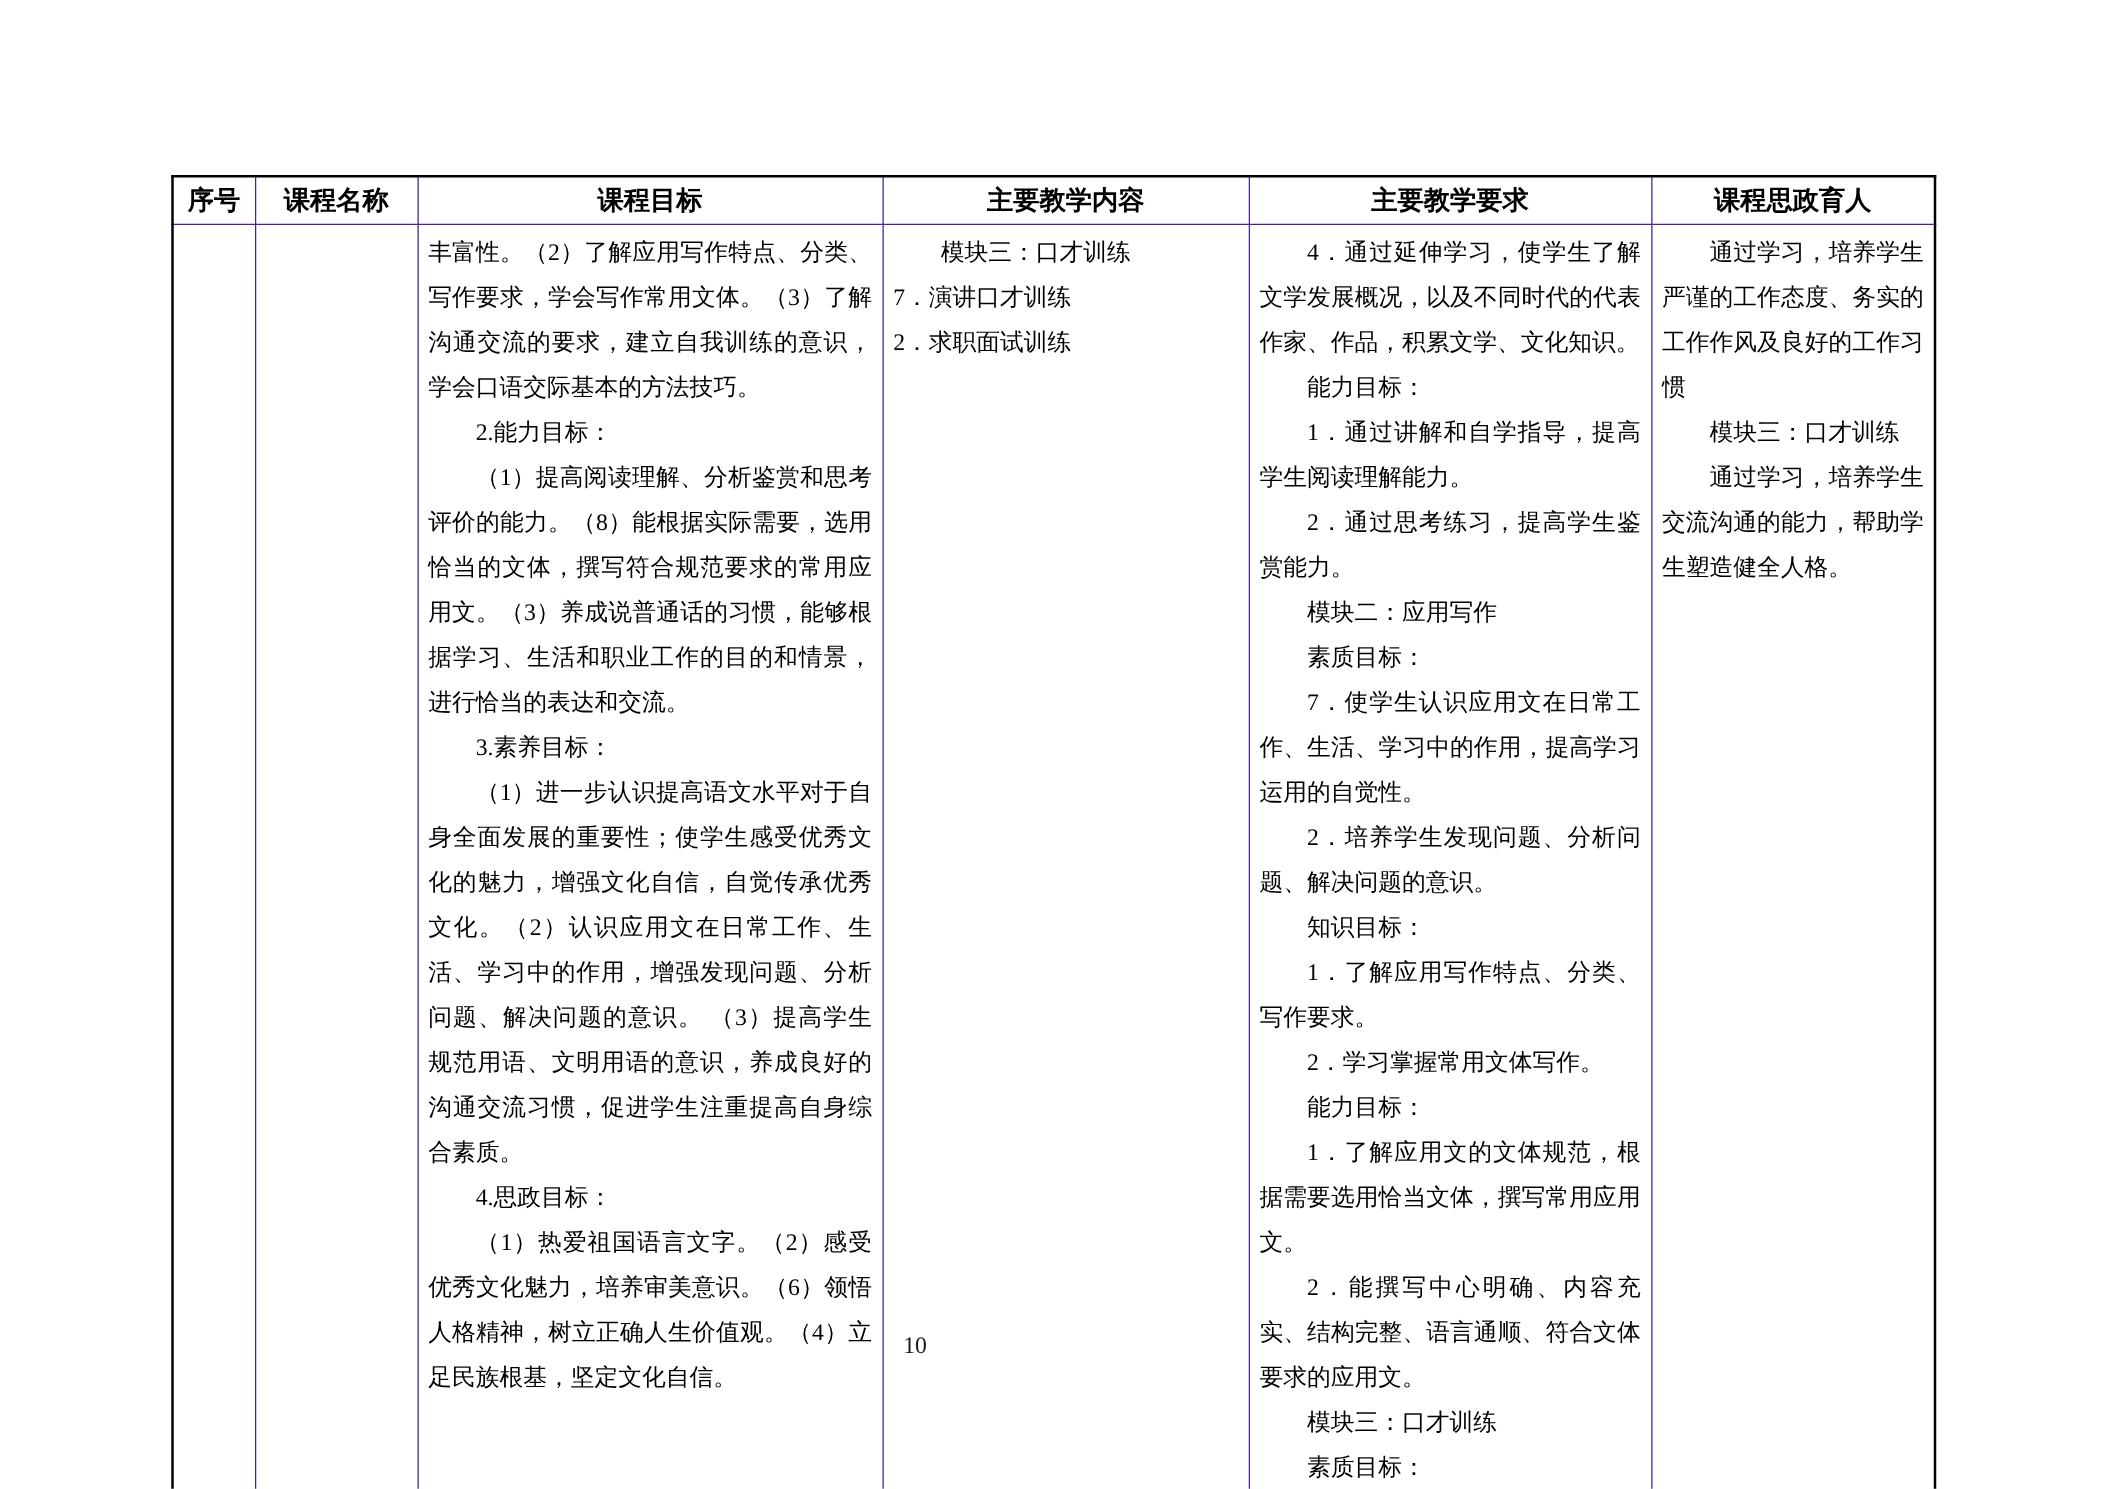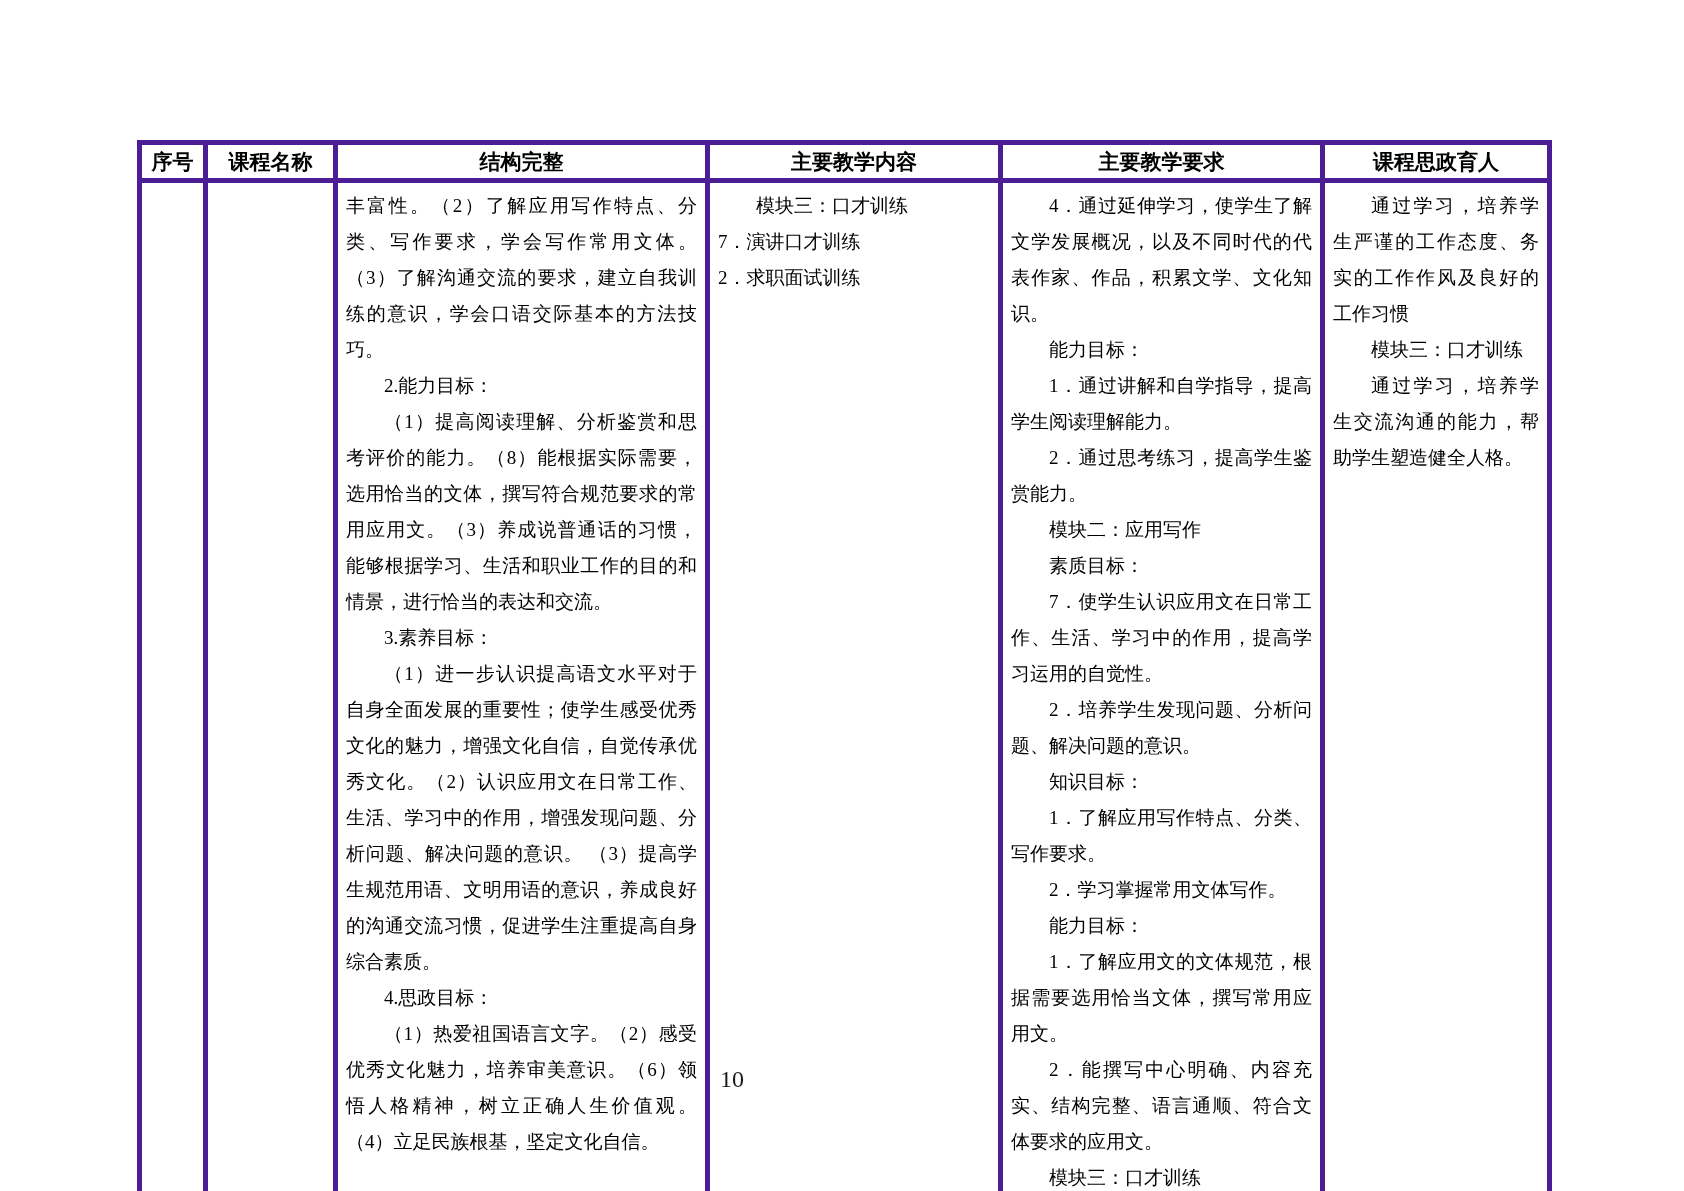--- a/index.html
+++ b/index.html
@@ -12,21 +12,21 @@
   }
   table.doc-table {
     position: absolute;
     left: 137px; top: 140px;
     width: 1410px;
     border-collapse: collapse;
     table-layout: fixed;
     border: 2px solid #000;
   }
   table.doc-table th, table.doc-table td {
-    border: 5px solid #4c1d95;
+    border: 1px solid #4c1d95;
     box-sizing: border-box;
   }
   table.doc-table th {
     font-size: 21px;
     font-weight: 700;
     height: 38px;
     text-align: center;
     padding: 2px 3px;
     white-space: nowrap;
     overflow: hidden;
@@ -40,41 +40,41 @@
     text-align: justify;
     overflow: hidden;
   }
   p.para { margin: 0; padding: 0; }
   p.ind { text-indent: 2em; }
   .page-number {
     position: absolute;
     top: 1066px; left: 0;
     width: 1464px;
     text-align: center;
-    font-size: 24px;
+    font-size: 19px;
     color: #1a1a1a;
   }
 </style>
 </head>
 <body>
 
 <table class="doc-table">
   <colgroup>
     <col style="width:66px">
     <col style="width:130px">
     <col style="width:372px">
     <col style="width:293px">
     <col style="width:322px">
     <col style="width:227px">
   </colgroup>
   <thead>
     <tr>
       <th>序号</th>
       <th>课程名称</th>
-      <th>结构完整</th>
+      <th>课程目标</th>
       <th>主要教学内容</th>
       <th>主要教学要求</th>
       <th>课程思政育人</th>
     </tr>
   </thead>
   <tbody>
     <tr>
       <td class="body-cell"></td>
       <td class="body-cell"></td>
       <td class="body-cell">

